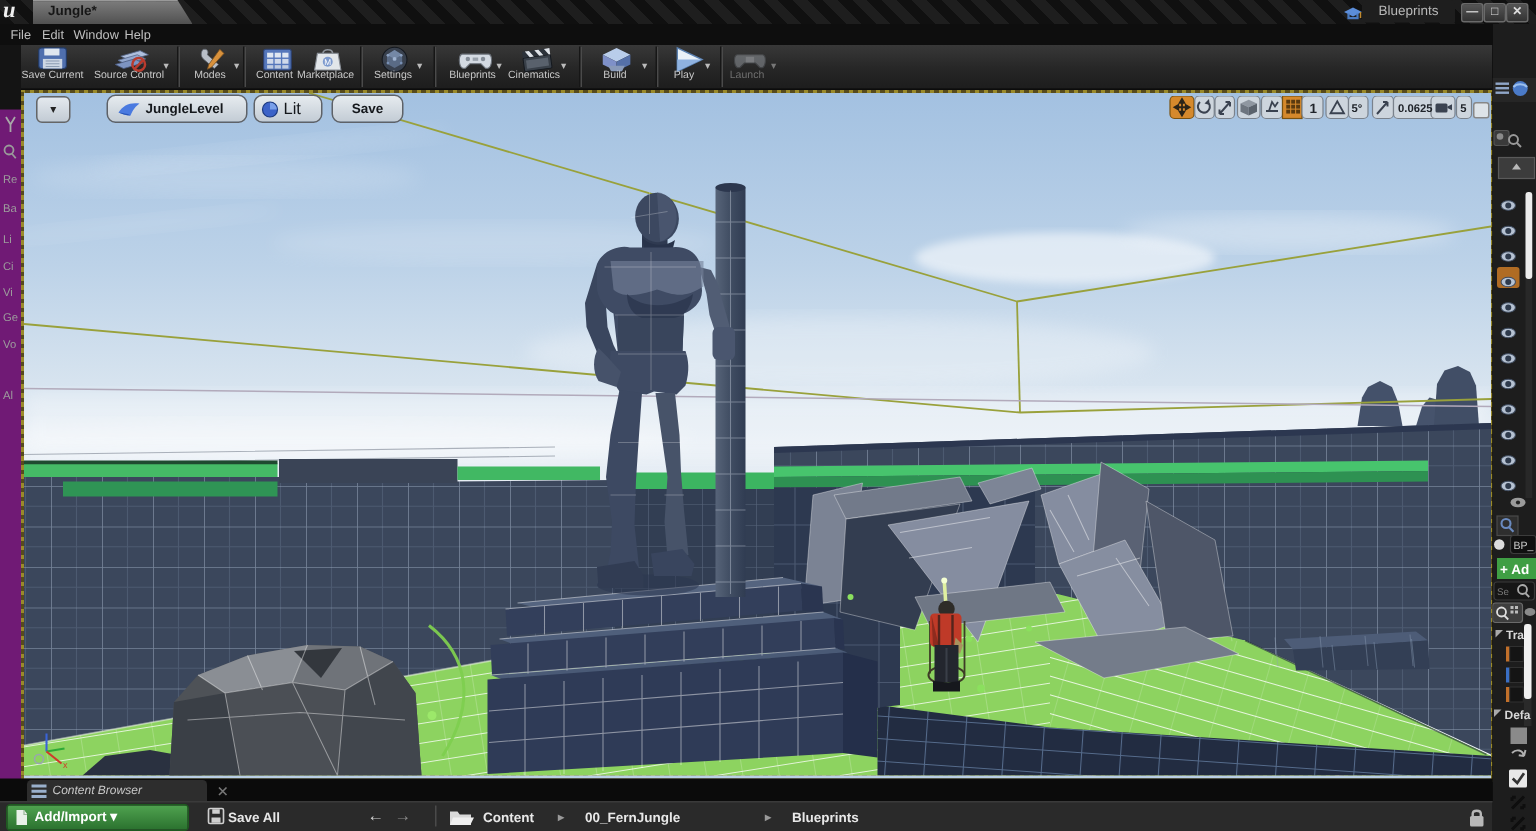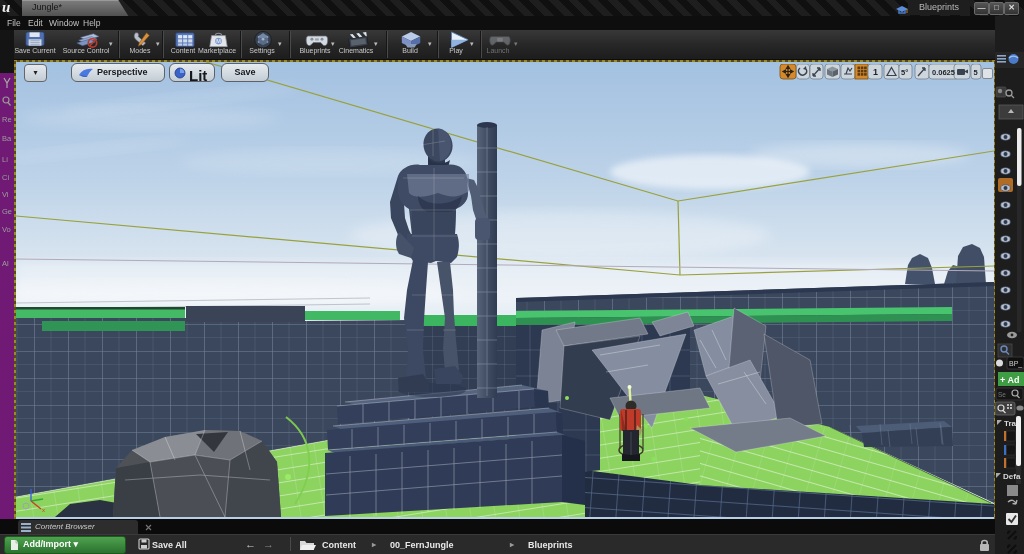--- a/index.html
+++ b/index.html
@@ -5,21 +5,21 @@
   html,body{margin:0;padding:0;width:1024px;height:554px;overflow:hidden;background:#000;
     font-family:"Liberation Sans",sans-serif;}
   .abs{position:absolute;}
   #stage{position:relative;width:1024px;height:554px;background:#141414;}
   
   #titlebar{left:0;top:0;width:1024px;height:16px;
     background:repeating-linear-gradient(45deg,#101010 0 7px,#1e1e1e 7px 14px);}
   #ulogo{left:2px;top:0px;width:20px;height:16px;color:#f0f0f0;font:bold italic 15px "Liberation Serif",serif;line-height:15px;}
   #tab1{left:22px;top:0px;width:107px;height:16px;background:linear-gradient(#7b7b7b,#4e4e4e);
     clip-path:polygon(0% 0%,90% 0%,100% 100%,0% 100%);border-top:1px solid #999;}
-  #tab1t{left:32px;top:2px;color:#161616;font-size:9px;font-weight:normal;}
+  #tab1t{left:32px;top:2px;color:#161616;font-size:9px;font-weight:bold;}
   #lvlcap{left:895px;top:2px;width:14px;height:12px;}
   #lvltab{left:908px;top:0px;width:62px;height:15px;background:#1e1e1e;border-radius:3px 3px 0 0;
     color:#b8b8b8;font-size:9px;text-align:center;line-height:15px;}
   .winbtn{top:2px;width:13px;height:11px;background:linear-gradient(#555,#333);border:1px solid #6a6a6a;
     border-radius:2px;color:#ddd;font-size:8px;line-height:10px;text-align:center;font-weight:bold;}
   
   #menubar{left:0;top:16px;width:1024px;height:14px;background:#0e0e0e;color:#c0c0c0;font-size:8.5px;}
   .mi{position:absolute;top:2px;}
   
   #toolbar{left:14px;top:30px;width:981px;height:29px;
@@ -537,29 +537,29 @@
       <path d="M13 537 L21 529 M13 529.5 L15.5 529.5 M13 529.5 L13 532 M21 536.5 L18.5 536.5 M21 536.5 L21 534"></path>
     </g>
   </svg>
 
   <div class="abs" style="left:24px;top:64px;width:21px;height:16px;background:linear-gradient(#e4e9ee,#c2cbd4);border:1px solid #666;border-radius:4px;color:#222;font-size:8px;text-align:center;line-height:15px;">▾</div>
   <div class="abs" style="left:71px;top:63px;width:92px;height:17px;background:linear-gradient(#e6ebef,#c3ccd5);border:1px solid #5e6268;border-radius:6px;">
     <svg class="abs" style="left:6px;top:4px;" width="16" height="10" viewBox="0 0 16 10">
         <path d="M1 7 C4 2 9 0 15 1 C11 4 10 7 9 9 C6 9 3 8 1 7 Z" fill="#4a7ae0"></path>
         <path d="M1 7 C5 7.5 8 8 9 9 C6 9 3 8 1 7 Z" fill="#2a56b8"></path>
       </svg>
-    <span class="abs" style="left:25px;top:3px;font-size:9px;font-weight:bold;color:#15181c;">Perspective</span>
+    <span class="abs" style="left:25px;top:3px;font-size:9px;font-weight:bold;color:#15181c;">JungleLevel</span>
   </div>
   <div class="abs" style="left:169px;top:63px;width:44px;height:17px;background:linear-gradient(#e6ebef,#c3ccd5);border:1px solid #5e6268;border-radius:6px;">
     <svg class="abs" style="left:4px;top:3px;" width="12" height="12" viewBox="0 0 12 12">
         <circle cx="6" cy="6" r="5" fill="#3c63c8"></circle>
         <path d="M6 1 A5 5 0 0 1 11 6 L6 6 Z" fill="#7aa0ea"></path>
         <circle cx="6" cy="6" r="5" fill="none" stroke="#1c3a80" stroke-width="0.8"></circle>
       </svg>
-    <span class="abs" style="left:19px;top:3px;font-size:15px;font-weight:bold;color:#15181c;">Lit</span>
+    <span class="abs" style="left:19px;top:3px;font-size:11px;font-weight:normal;color:#15181c;">Lit</span>
   </div>
   <div class="abs" style="left:221px;top:63px;width:46px;height:17px;background:linear-gradient(#e6ebef,#c3ccd5);border:1px solid #5e6268;border-radius:6px;color:#15181c;font-size:9px;font-weight:bold;text-align:center;line-height:16px;">Save</div>
 
   <svg class="abs" style="left:778px;top:64px;" width="216" height="16" viewBox="0 0 216 16">
     <g stroke-width="0">
       <rect x="2" y="0" width="16" height="15" rx="3" fill="#d5892c" stroke="#7a5210" stroke-width="0.8"></rect>
       <rect x="18.5" y="0" width="13" height="15" rx="3" fill="#cdd5dd" stroke="#7a828c" stroke-width="0.8"></rect>
       <rect x="32" y="0" width="13" height="15" rx="3" fill="#cdd5dd" stroke="#7a828c" stroke-width="0.8"></rect>
       <rect x="47" y="0" width="15" height="15" rx="3" fill="#cdd5dd" stroke="#7a828c" stroke-width="0.8"></rect>
       <rect x="63" y="0" width="14" height="15" rx="3" fill="#cdd5dd" stroke="#7a828c" stroke-width="0.8"></rect>

